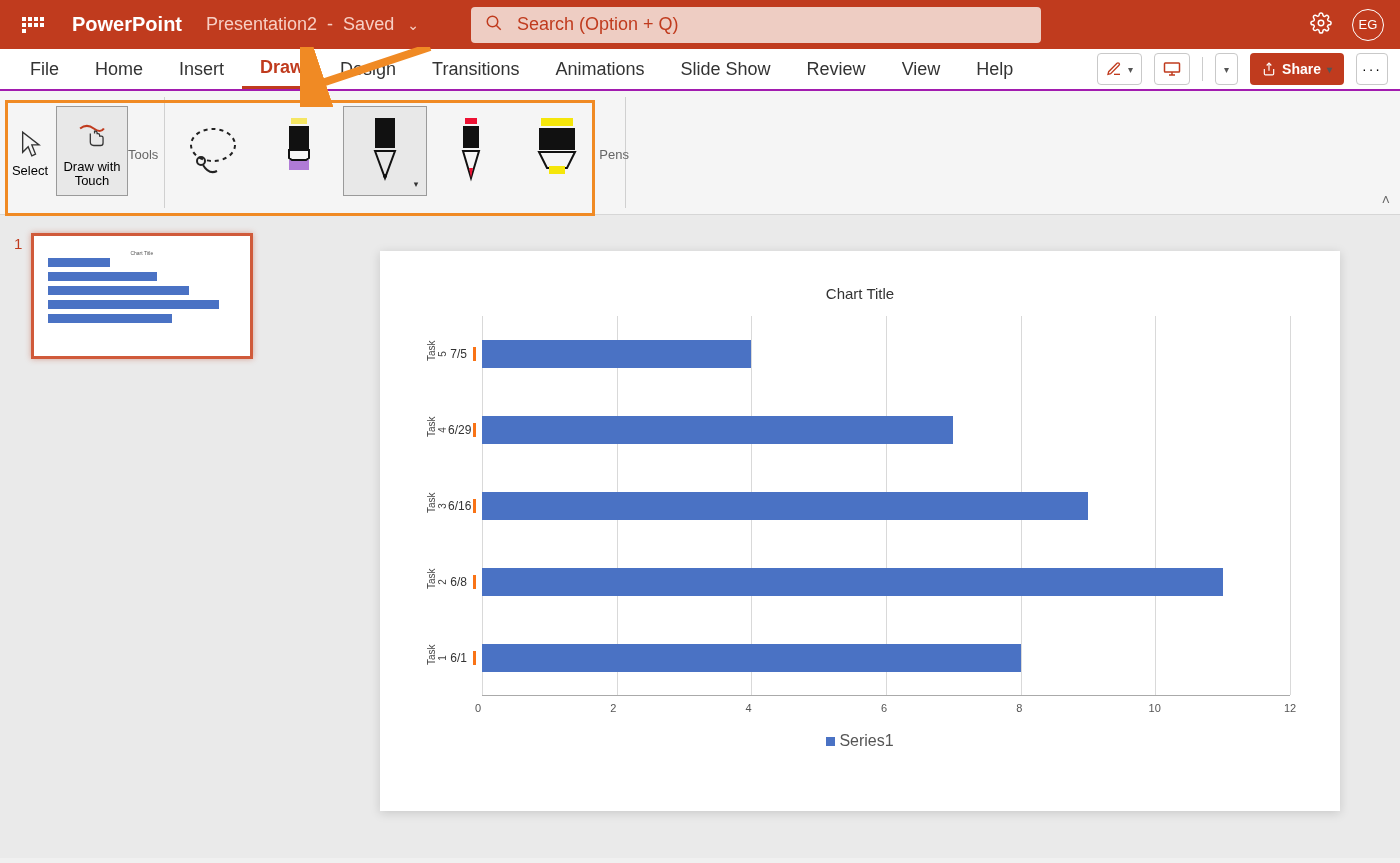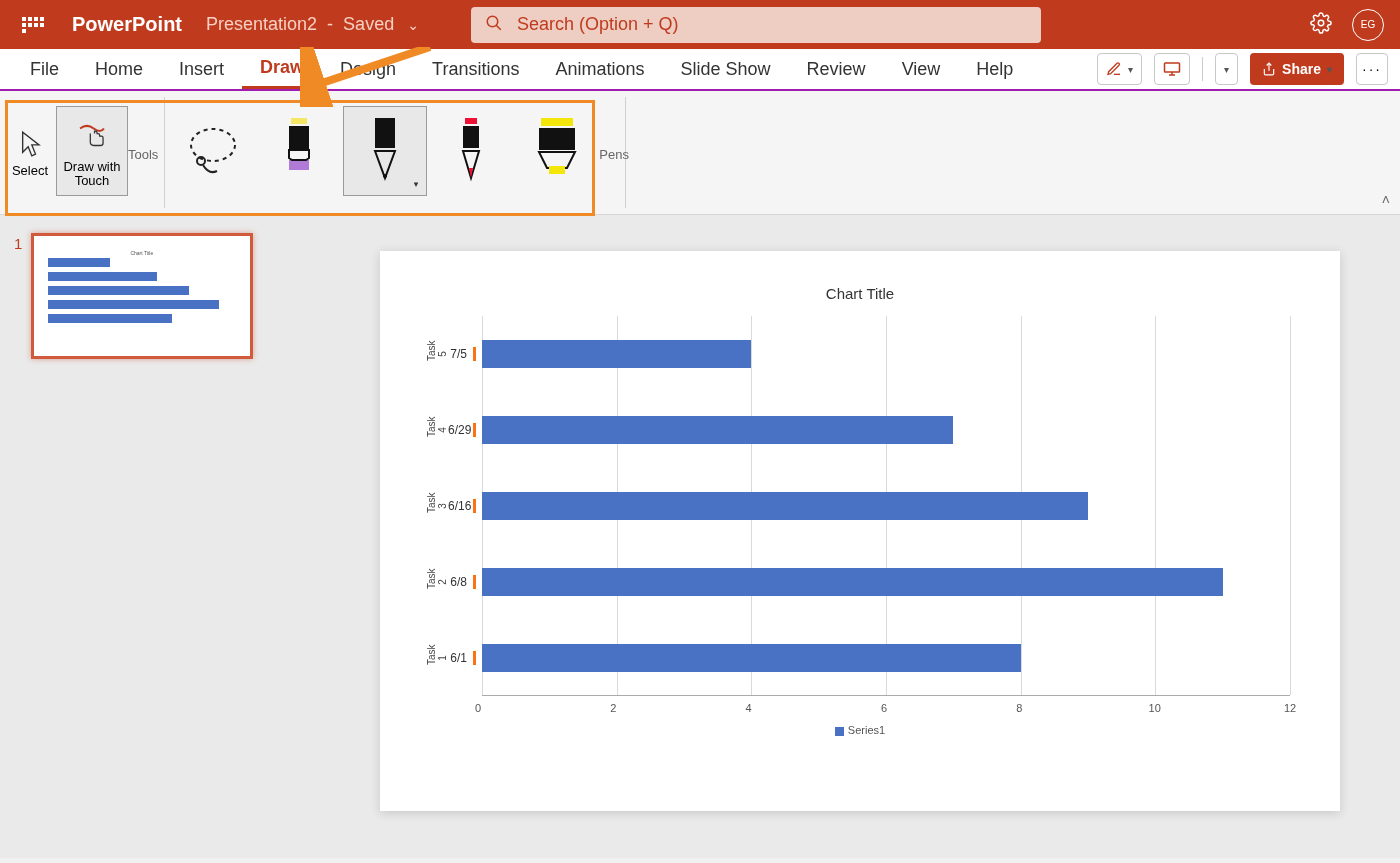--- a/index.html
+++ b/index.html
@@ -10,21 +10,21 @@
   .app-launcher { width: 36px; display: flex; flex-wrap: wrap; gap: 2px; margin-right: 20px; padding:6px;}
   .app-launcher span { width:4px; height:4px; background:#fff; display:block;}
   .app-name { font-weight: bold; font-size: 20px; margin-right: 24px; }
   .doc-name { font-size: 18px; color: #f7cfc4; }
   .chev-down { margin-left: 8px; color:#f7cfc4; font-size: 14px; }
   .searchbox { margin-left: 52px; background:#eecdc3; height:36px; width: 570px; border-radius:4px; display:flex; align-items:center; padding:0 14px; color:#c03b1e;}
   .searchbox .mag { margin-right:14px; }
   .searchbox .ph { color:#c03b1e; font-size:18px;}
   .title-right { position:absolute; right:16px; display:flex; align-items:center; gap:20px;}
   .gear svg { width:22px; height:22px; }
-  .avatar { width:32px; height:32px; border-radius:50%; border:1.5px solid #fff; display:flex; align-items:center; justify-content:center; font-size:10px; color:#fff;}
+  .avatar { width:32px; height:32px; border-radius:50%; border:1.5px solid #fff; display:flex; align-items:center; justify-content:center; font-size:13px; color:#fff;}
 
   
   .ribbon-tabs { background:#fff; height:42px; display:flex; align-items:stretch; padding:0 12px; border-bottom:2px solid #a21caf; position:relative;}
   .tab { padding:0 18px; display:flex; align-items:center; font-size:18px; color:#333; cursor:pointer; }
   .tab.active { color:#c03b1e; font-weight:600; border-bottom:3px solid #c03b1e; }
   .ribbon-right { position:absolute; right:12px; top:4px; display:flex; align-items:center; gap:12px;}
   .btn { border:1px solid #c9c9c9; background:#fff; height:32px; display:flex; align-items:center; padding:0 8px; border-radius:4px; font-size:14px; gap:6px;}
   .btn .caret { font-size:10px; color:#555;}
   .share-btn { background:#c03b1e; color:#fff; border:none; font-weight:700; padding:0 12px; display:flex; align-items:center; gap:6px;}
   .more-btn { width:32px; justify-content:center; letter-spacing:2px;}
@@ -64,21 +64,21 @@
   .chart-body { display:flex; height:380px; }
   .ycats { display:flex; flex-direction:column; justify-content:space-around; padding-right:6px;}
   .ycat { display:flex; align-items:center; height:64px; }
   .task-label { font-size:10px; color:#444; transform:rotate(-90deg); width:14px; text-align:center;}
   .date-label { font-size:12px; color:#333; margin-left:4px; width:28px; text-align:right; border-right:3px solid #f97316; padding-right:6px;}
   .plot { flex:1; position:relative; border-bottom:1px solid #aaa;}
   .gridline { position:absolute; top:0; bottom:0; border-left:1px solid #d9d9d9;}
   .bar { position:absolute; height:28px; background:#4a72c4;}
   .xtick { font-size:11px; color:#555; text-align:center; position:absolute; transform:translateX(-50%);}
   .xaxis-wrap { position:relative; height:18px; margin-top:6px; margin-left:48px;}
-  .legend { text-align:center; font-size:11px; color:#555; margin-top:4px;}
+  .legend { text-align:center; font-size:16px; color:#555; margin-top:12px;}
   .legend .sq { display:inline-block; width:9px; height:9px; background:#4a72c4; margin-right:4px; vertical-align:middle;}
 
   
   .pen-shape { width:48px; height:70px; }
   .lasso-shape { width:60px; height:60px; }
   .cursor-shape { width:22px; height:28px;}
 </style>
 </head>
 <body>
 

